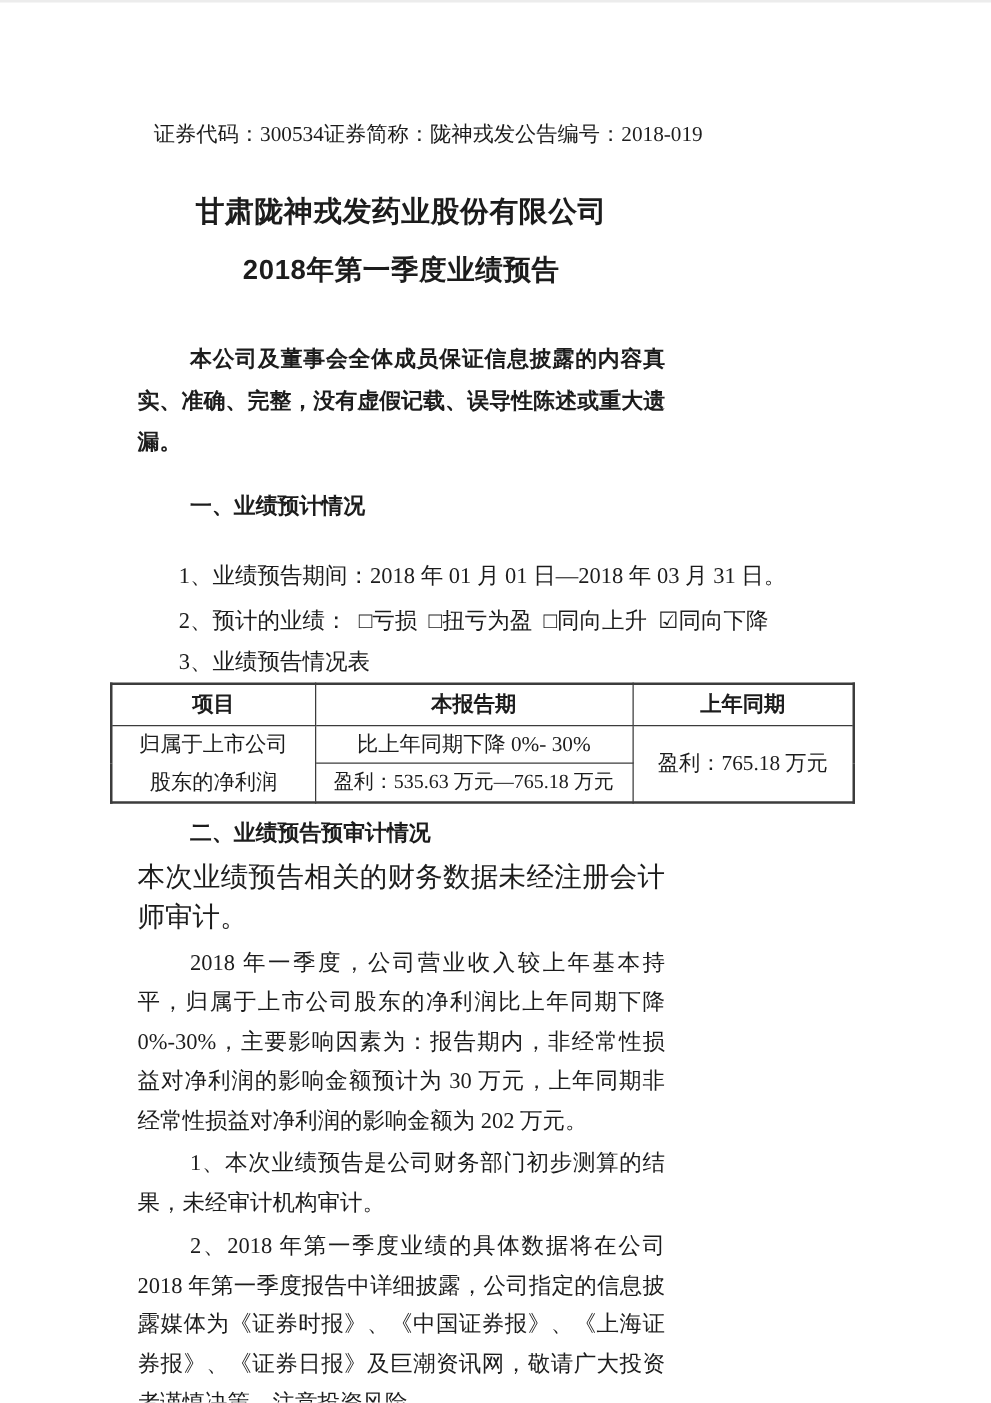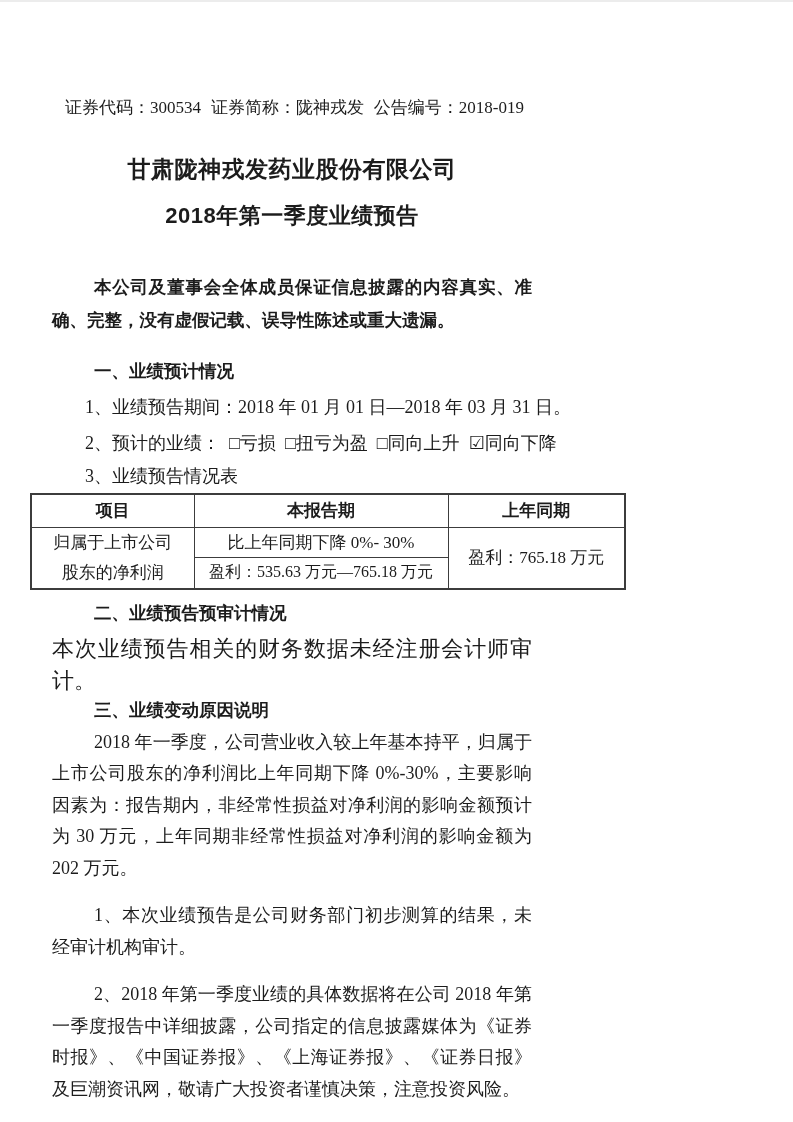--- a/index.html
+++ b/index.html
@@ -7,21 +7,21 @@
   body {
     background: #ffffff;
     color: #1c1c1c;
     font-family: "Liberation Serif", serif;
     border-top: 2px solid #ececec;
     overflow: hidden;
   }
   .page {
     width: 640px;
     height: 1120px;
-    padding: 96px 108px 0 52px;
+    padding: 96px 108px 0 110px;
   }
 
   
   .doc-header {
     display: flex;
     justify-content: space-between;
     padding: 0 8px 0 13px;
     font-size: 17px;
     line-height: 20px;
     white-space: nowrap;
@@ -67,40 +67,40 @@
   .sec-2 { margin-top: 12px; }
   .sec-3 { margin-top: 2px; }
   .sec-4 { margin-top: 2px; }
 
   .item {
     font-size: 18px;
     line-height: 33px;
     text-indent: 33px;
     white-space: nowrap;
   }
-  .item-first { margin-top: 8px; }
+  .item-first { margin-top: 28px; }
   .item-gap { margin-top: 3px; }
 
   .opt { margin-left: 9px; }
 
   .body-flush {
     margin-top: 8px;
     font-size: 22px;
     line-height: 32px;
     text-align: justify;
   }
   .para {
     margin-top: 5px;
     font-size: 18px;
     line-height: 31.5px;
     text-indent: 42px;
     text-align: justify;
     font-family: Liberation Serif, serif;
   }
-  .para-tight { margin-top: 16px; }
+  .para-tight { margin-top: 3px; }
 
   
   .forecast-table {
     width: 594px;
     margin-left: -22px;
     margin-top: 0;
     border-collapse: collapse;
     table-layout: fixed;
     font-size: 17px;
   }
@@ -171,19 +171,18 @@
       </tr>
       <tr>
         <td class="range-cell">盈利：535.63 万元—765.18 万元</td>
       </tr>
     </tbody>
   </table>
 
   <div class="sec-heading sec-2">二、业绩预告预审计情况</div>
   <p class="body-flush">本次业绩预告相关的财务数据未经注册会计师审计。</p>
 
-  <div class="sec-heading sec-3">三、业绩变动原因说明</div>
   <p class="para">2018 年一季度，公司营业收入较上年基本持平，归属于上市公司股东的净利润比上年同期下降 0%-30%，主要影响因素为：报告期内，非经常性损益对净利润的影响金额预计为 30 万元，上年同期非经常性损益对净利润的影响金额为 202 万元。</p>
 
   <p class="para para-tight">1、本次业绩预告是公司财务部门初步测算的结果，未经审计机构审计。</p>
   <p class="para para-tight">2、2018 年第一季度业绩的具体数据将在公司 2018 年第一季度报告中详细披露，公司指定的信息披露媒体为《证券时报》、《中国证券报》、《上海证券报》、《证券日报》及巨潮资讯网，敬请广大投资者谨慎决策，注意投资风险。</p>
 
 </div>
 
 </body></html>

